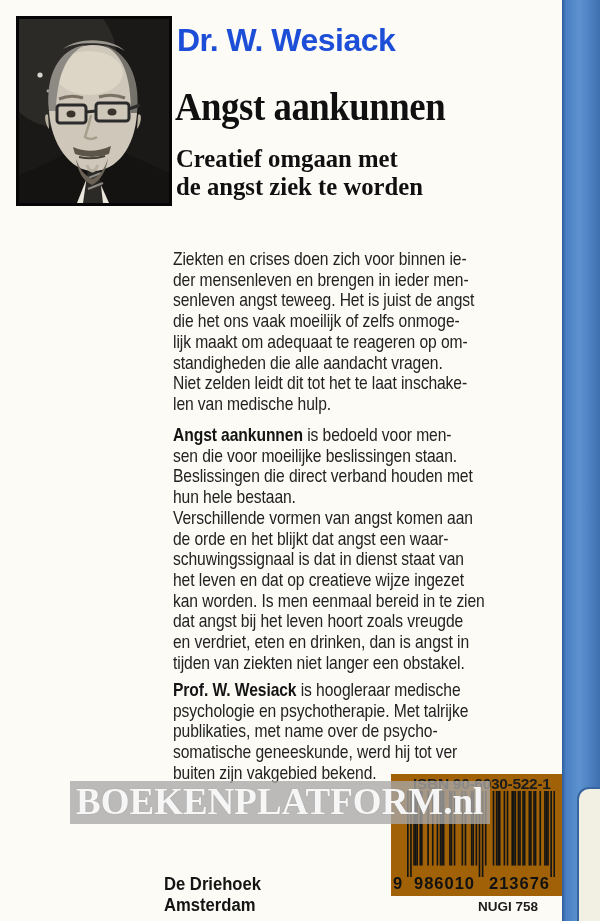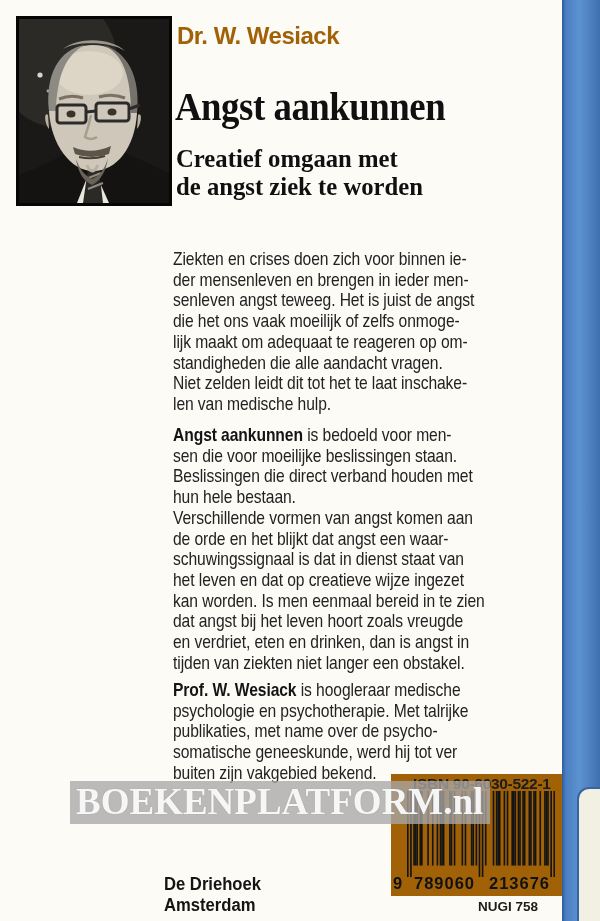--- a/index.html
+++ b/index.html
@@ -12,22 +12,22 @@
   .spine-card{position:absolute;left:577px;top:787px;width:23px;height:134px;
               background:#f2efe3;border-left:2px solid #38659f;border-top:2px solid #38659f;
               border-radius:12px 0 0 0;}
 
   
   .portrait{position:absolute;left:16px;top:16px;width:156px;height:190px;
             border:3px solid #060606;box-sizing:border-box;background:#161616;}
   .portrait svg{display:block;width:100%;height:100%;}
 
   
-  .author{position:absolute;left:177px;top:22px;font-size:24px;font-weight:bold;
-          letter-spacing:-0.5px;color:#a16207;white-space:pre;}
+  .author{position:absolute;left:177px;top:22px;font-size:32px;font-weight:bold;
+          letter-spacing:-0.5px;color:#1d4ed8;white-space:pre;}
   .title{position:absolute;left:175px;top:83px;margin:0;font-family:"Liberation Serif",serif;
          font-size:40px;font-weight:bold;color:#101010;white-space:pre;
          transform:scaleX(0.92);transform-origin:0 0;letter-spacing:-0.5px;}
   .subtitle{position:absolute;left:176px;top:145px;font-family:"Liberation Serif",serif;
             font-size:26px;font-weight:bold;line-height:28px;color:#101010;white-space:pre-line;
             transform:scaleX(0.95);transform-origin:0 0;}
 
   
   .para{position:absolute;left:173px;font-size:18.5px;line-height:20.7px;color:#222;
         white-space:pre-line;transform:scaleX(0.845);transform-origin:0 0;
@@ -188,21 +188,21 @@
         <rect x="82" y="0" width="1.05" height="52" fill="#141414"></rect>
         <rect x="85" y="0" width="1.05" height="52" fill="#141414"></rect>
         <rect x="88" y="0" width="1.05" height="52" fill="#141414"></rect>
         <rect x="89" y="0" width="1.05" height="52" fill="#141414"></rect>
         <rect x="90" y="0" width="1.05" height="52" fill="#141414"></rect>
         <rect x="92" y="0" width="1.05" height="60" fill="#141414"></rect>
         <rect x="94" y="0" width="1.05" height="60" fill="#141414"></rect>
       </svg>
     <div class="ean-digits">
       <span class="d0">9</span>
-      <span class="g">789060</span>
+      <span class="g">986010</span>
       <span class="g">213676</span>
     </div>
   </div>
 
   <div class="watermark-band">
     <span>BOEKENPLATFORM.nl</span>
   </div>
 
   <div class="nugi">NUGI 758</div>
 

